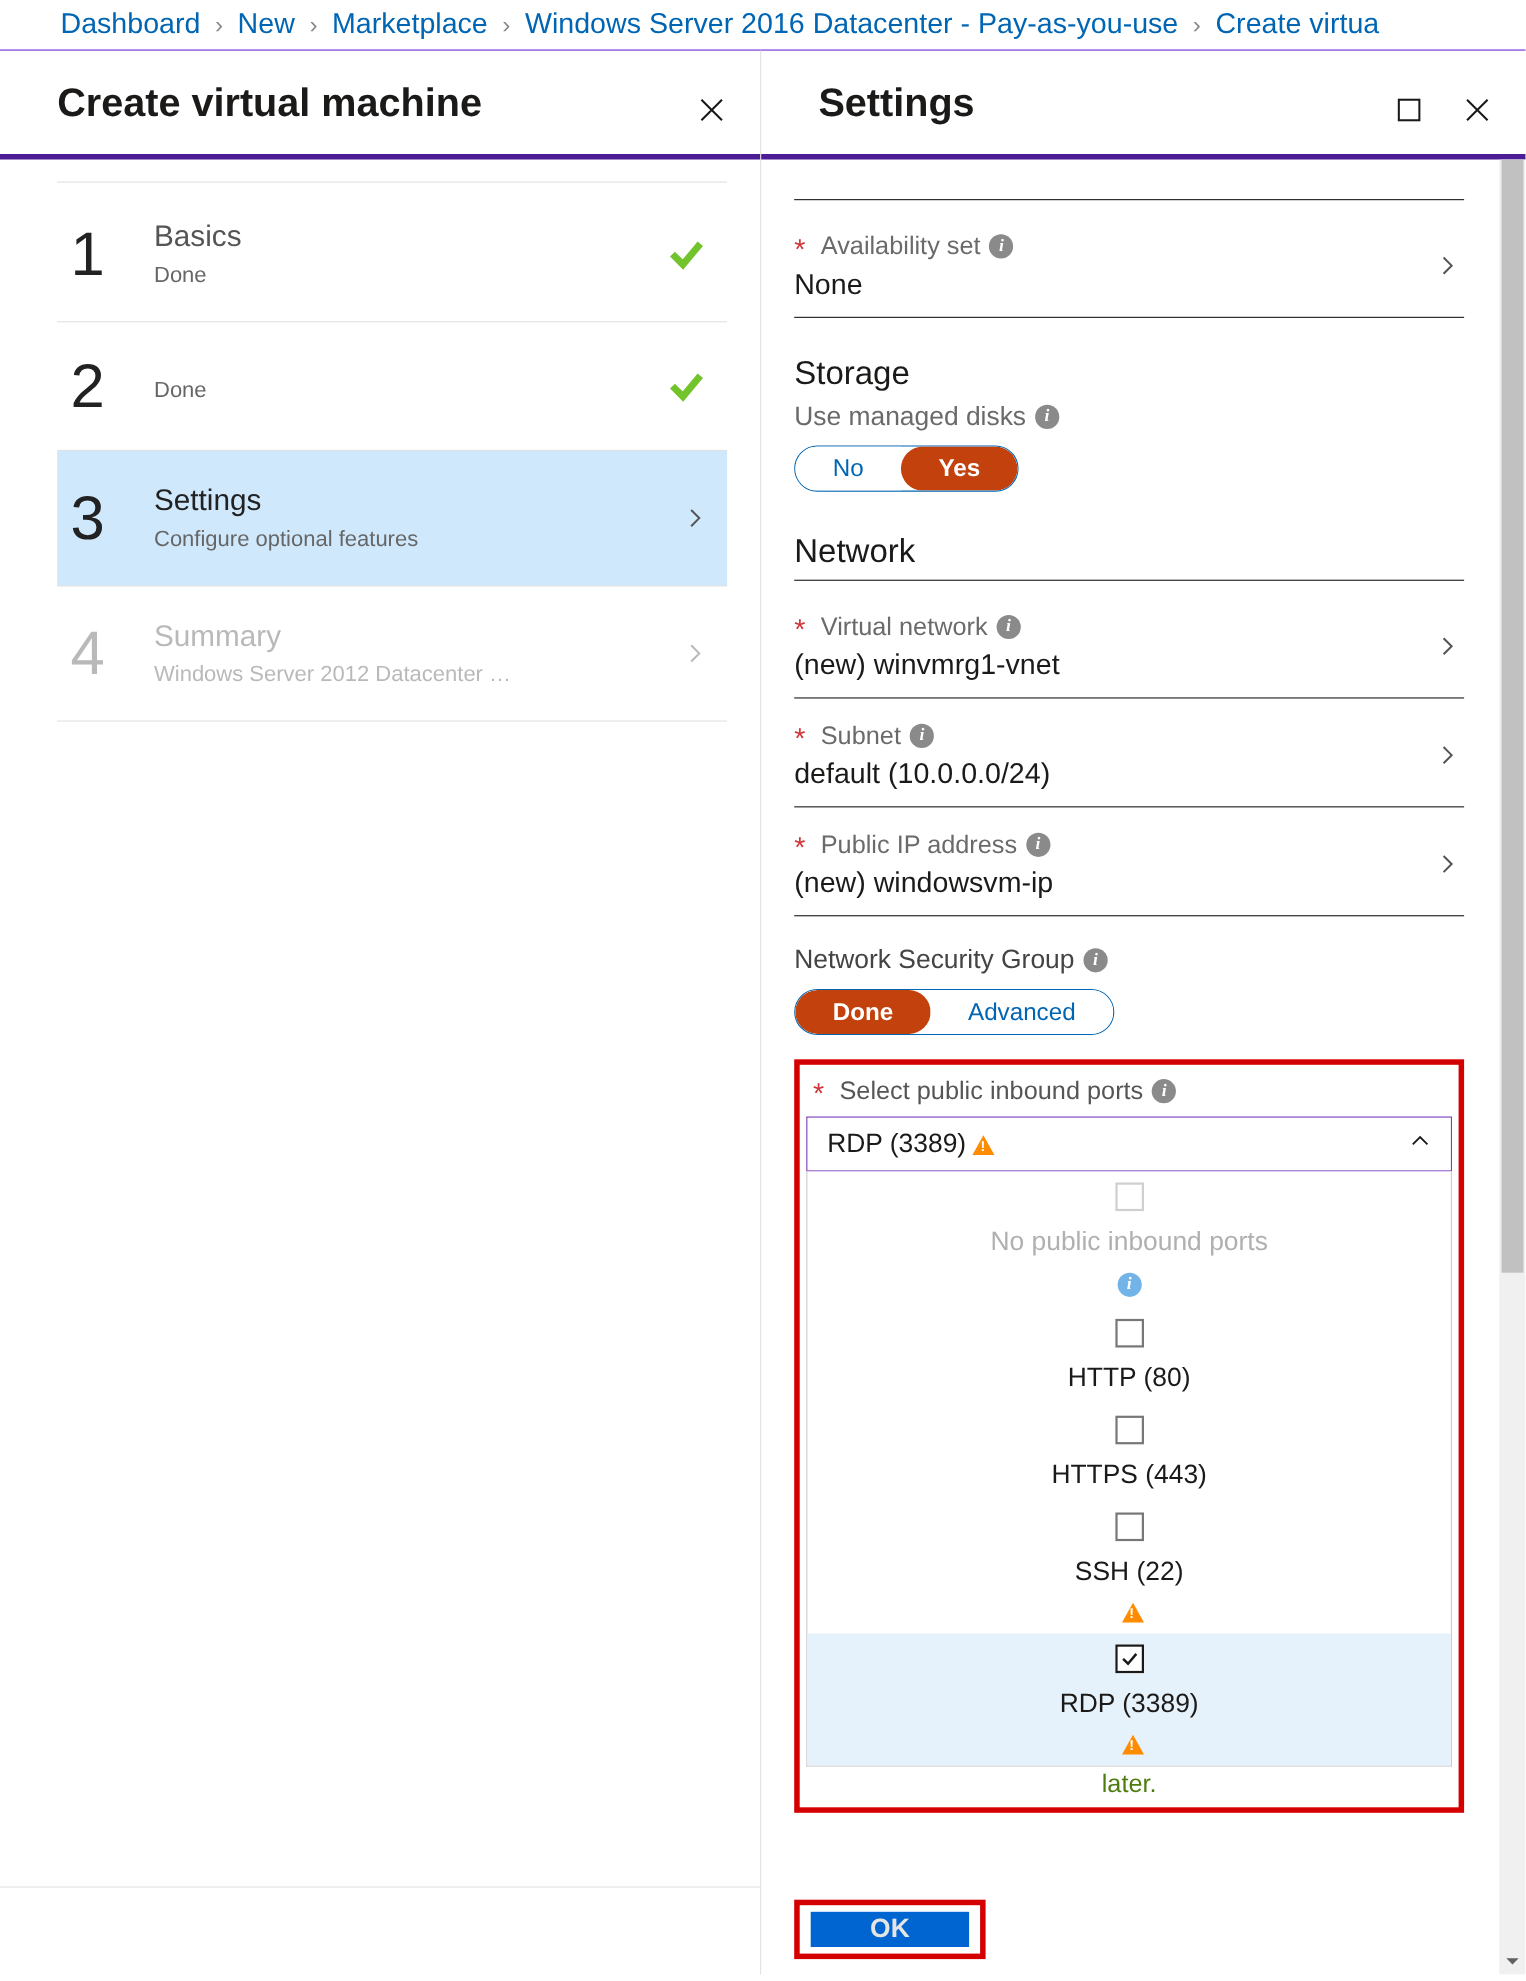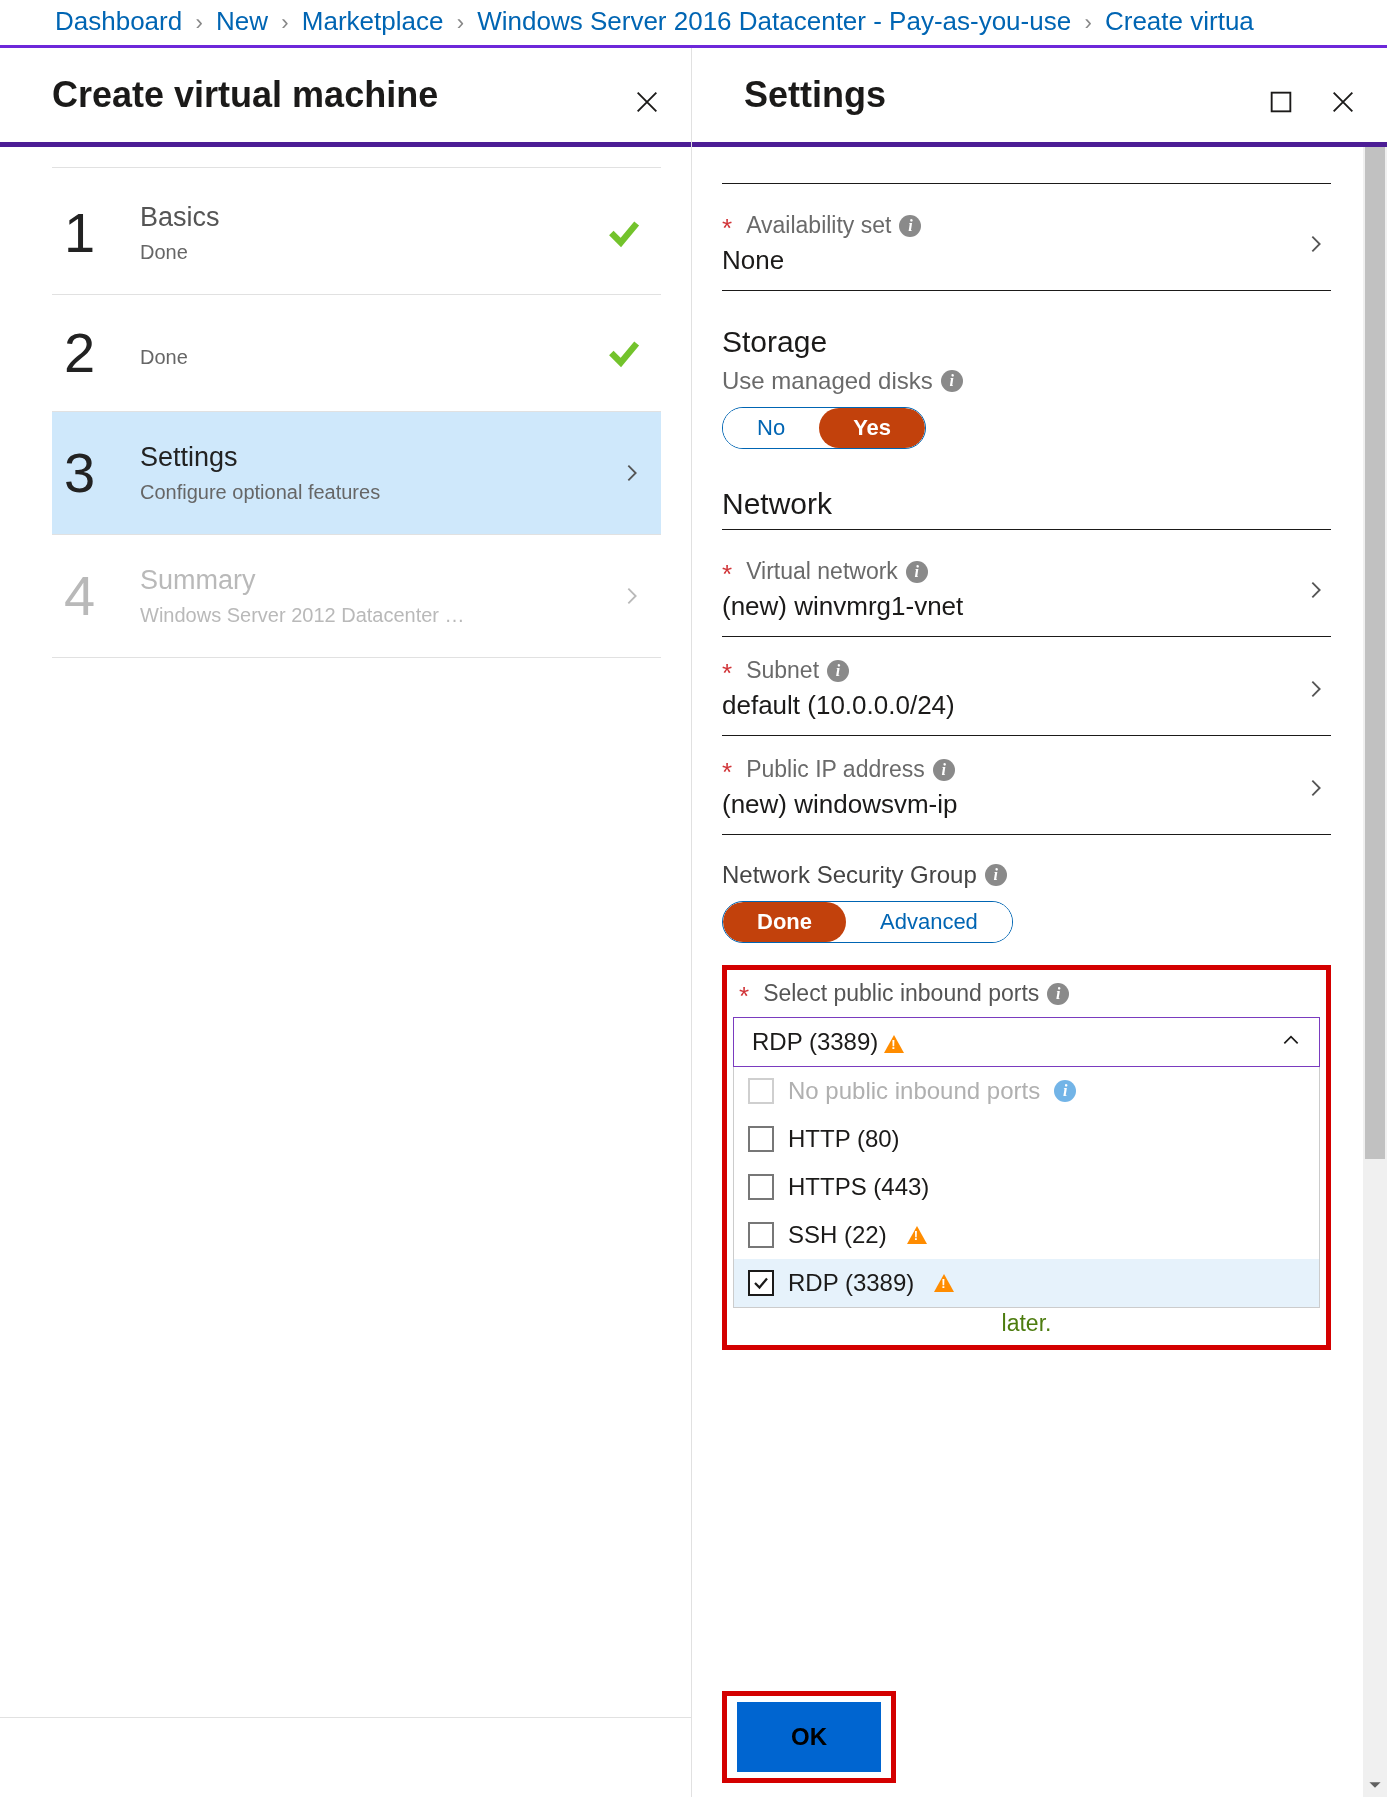--- a/index.html
+++ b/index.html
@@ -1,20 +1,20 @@
 <!DOCTYPE html>
 <html><head>
 <meta charset="utf-8">
 <style>
   * { box-sizing: border-box; margin: 0; padding: 0; }
   html, body { width: 1387px; height: 1801px; font-family: "Segoe UI", Arial, sans-serif; background: #fff; color: #1b1a19; }
   body { position: relative; }
 
   
-  .breadcrumb { padding: 6px 20px 8px 55px; font-size: 26px; color: #0065b3; white-space: nowrap; overflow: hidden; border-bottom: 3px solid #6d28d9; }
+  .breadcrumb { padding: 6px 20px 8px 55px; font-size: 26px; color: #0065b3; white-space: nowrap; overflow: hidden; border-bottom: 1px solid #6d28d9; }
   .breadcrumb .crumb { color: #0065b3; cursor: pointer; }
   .breadcrumb .sep { color: #888; margin: 0 6px; font-size: 22px; }
 
   
   .panels { display: flex; height: calc(100% - 52px); }
   .panel-left { width: 692px; border-right: 1px solid #e1e1e1; display: flex; flex-direction: column; }
   .panel-right { flex: 1; display: flex; flex-direction: column; position: relative; }
 
   
   .panel-header { display: flex; align-items: flex-end; justify-content: space-between; padding: 26px 30px 26px 52px; border-bottom: 5px solid #4c1d95; }
@@ -66,41 +66,41 @@
   .hl { border: 5px solid #d40000; }
 
   .ports-area { margin-top: 22px; padding: 6px 6px 8px 6px; position: relative; }
   .ports-label { font-size: 23px; color:#555; margin: 4px 0 10px 6px; display:flex; align-items:center; gap:8px; }
   .combo { border: 1px solid #7a3bbf; height: 50px; display:flex; align-items:center; justify-content:space-between; padding: 0 18px; font-size:24px; background:#fff; cursor:pointer; }
   .combo .chev-up svg { width:20px; height:20px; stroke:#1b1a19; stroke-width:2; fill:none; }
   .warn-icon { display:inline-flex; width:0; height:0; border-left:10px solid transparent; border-right:10px solid transparent; border-bottom:18px solid #ff8c00; position:relative; margin-left:6px; vertical-align:middle; }
   .warn-icon::after { content:"!"; position:absolute; left:-3px; top:2px; font-size:13px; color:#fff; font-weight:700; }
 
   .dropdown { border:1px solid #ccc; border-top:none; background:#fff; }
-  .dd-item { display:flex; align-items:center; gap:14px; padding: 10px 14px; font-size:24px; cursor:pointer; }
+  .dd-item { display:flex; align-items:center; gap:14px; padding: 10px 14px; font-size:24px; cursor:pointer;flex-direction:column; }
   .dd-item.disabled { color:#b0b0b0; }
   .dd-item.sel { background:#e6f2fb; }
   .cb { width:26px; height:26px; border:2px solid #777; display:inline-flex; align-items:center; justify-content:center; background:#fff; flex-shrink:0; }
   .dd-item.disabled .cb { border-color:#cfcfcf; }
   .cb svg { width:18px; height:18px; stroke:#1b1a19; stroke-width:3; fill:none; display:none; }
   .dd-item.sel .cb { border-color:#1b1a19; }
   .dd-item.sel .cb svg { display:block; }
   .later { font-size:23px; color:#4d7c0f; text-align:center; margin-top:2px; }
 
   
   .fake-sb { position:absolute; right:0; top:0; width:24px; height:100%; background:#f0f0f0; }
   .fake-sb .thumb { position:absolute; left:2px; width:20px; background:#c1c1c1; top:0; height:1012px; }
   .fake-sb .arrow { position:absolute; left:0; width:24px; height:24px; display:flex; align-items:center; justify-content:center; }
   .fake-sb .arrow svg { width:14px; height:14px; fill:#606060; }
   .fake-sb .arrow.dn { bottom:0; }
 
   
   .ok-wrap { position:absolute; left:30px; bottom:14px; padding:6px 10px; }
   .ok-wrap.hl { border:5px solid #d40000; }
-  .ok-btn { background:#0065d0; color:#000000; font-size:24px; font-weight:600; border:none; padding: 21px 54px; cursor:pointer; }
+  .ok-btn { background:#0065d0; color:#e5e5e5; font-size:24px; font-weight:600; border:none; padding: 2px 54px; cursor:pointer; }
 
   
   .left-bottom { border-top:1px solid #e1e1e1; height:80px; margin-top:auto; }
 </style>
 </head>
 <body>
 
 <div class="breadcrumb">
   <span class="crumb">Dashboard</span>
   <span class="sep">›</span>

